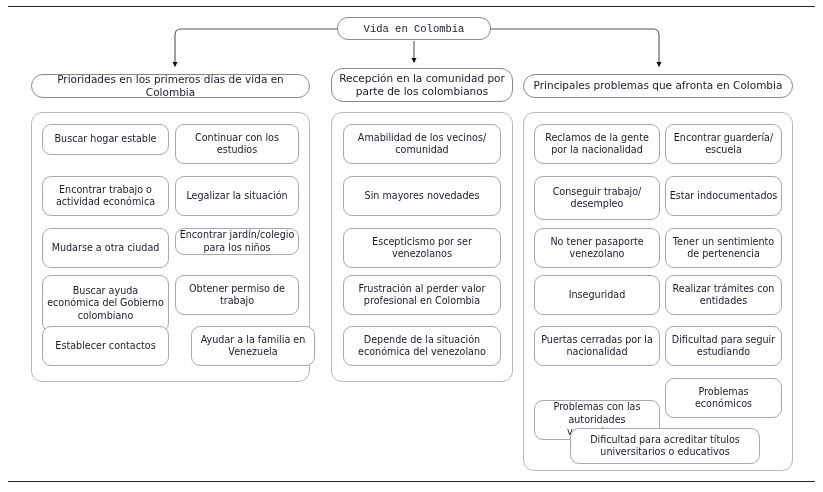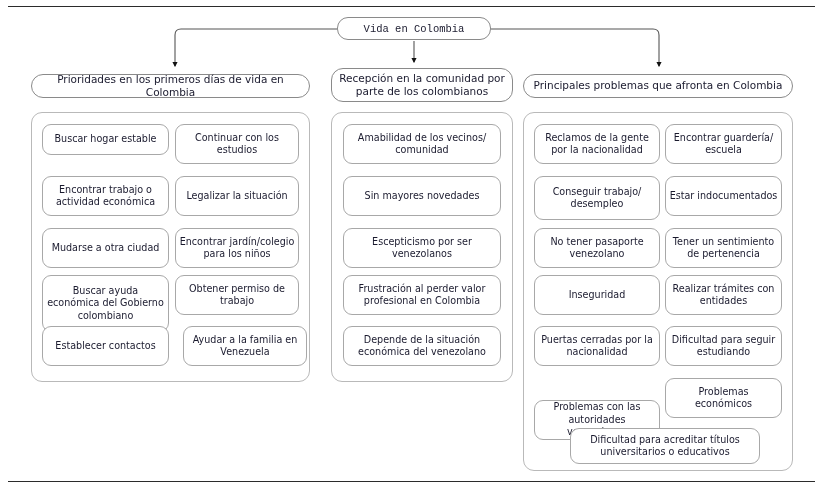--- a/index.html
+++ b/index.html
@@ -137,25 +137,25 @@
 
 <div class="panel panel-0"></div>
 <div class="panel panel-1"></div>
 <div class="panel panel-2"></div>
 
 <div class="item" style="left:42px;  top:124px; width:127px; height:31px;">Buscar hogar estable</div>
 <div class="item" style="left:175px; top:124px; width:124px; height:40px;">Continuar con los estudios</div>
 <div class="item" style="left:42px;  top:176px; width:127px; height:40px;">Encontrar trabajo o actividad económica</div>
 <div class="item" style="left:175px; top:176px; width:124px; height:40px;">Legalizar la situación</div>
 <div class="item" style="left:42px;  top:228px; width:127px; height:40px;">Mudarse a otra ciudad</div>
-<div class="item" style="left:175px; top:228px; width:124px; height:40px;">Encontrar jardín/colegio para los niños</div>
+<div class="item" style="left:175px; top:228px; width:124px; height:27px;">Encontrar jardín/colegio para los niños</div>
 <div class="item" style="left:42px;  top:275px; width:127px; height:57px;">Buscar ayuda económica del Gobierno colombiano</div>
 <div class="item" style="left:175px; top:275px; width:124px; height:40px;">Obtener permiso de trabajo</div>
 <div class="item" style="left:42px;  top:326px; width:127px; height:40px;">Establecer contactos</div>
-<div class="item" style="left:183px; top:326px; width:124px; height:40px;border-radius:9px;">Ayudar a la familia en Venezuela</div>
+<div class="item" style="left:191px; top:326px; width:124px; height:40px;border-radius:9px;">Ayudar a la familia en Venezuela</div>
 
 <div class="item" style="left:343px; top:124px; width:158px; height:40px;">Amabilidad de los vecinos/ comunidad</div>
 <div class="item" style="left:343px; top:176px; width:158px; height:40px;">Sin mayores novedades</div>
 <div class="item" style="left:343px; top:228px; width:158px; height:40px;">Escepticismo por ser venezolanos</div>
 <div class="item" style="left:343px; top:275px; width:158px; height:40px;">Frustración al perder valor profesional en Colombia</div>
 <div class="item" style="left:343px; top:326px; width:158px; height:40px;">Depende de la situación económica del venezolano</div>
 
 <div class="item" style="left:534px; top:124px; width:126px; height:40px;">Reclamos de la gente por la nacionalidad</div>
 <div class="item" style="left:665px; top:124px; width:117px; height:40px;">Encontrar guardería/ escuela</div>
 <div class="item" style="left:534px; top:176px; width:126px; height:44px;">Conseguir trabajo/ desempleo</div>

